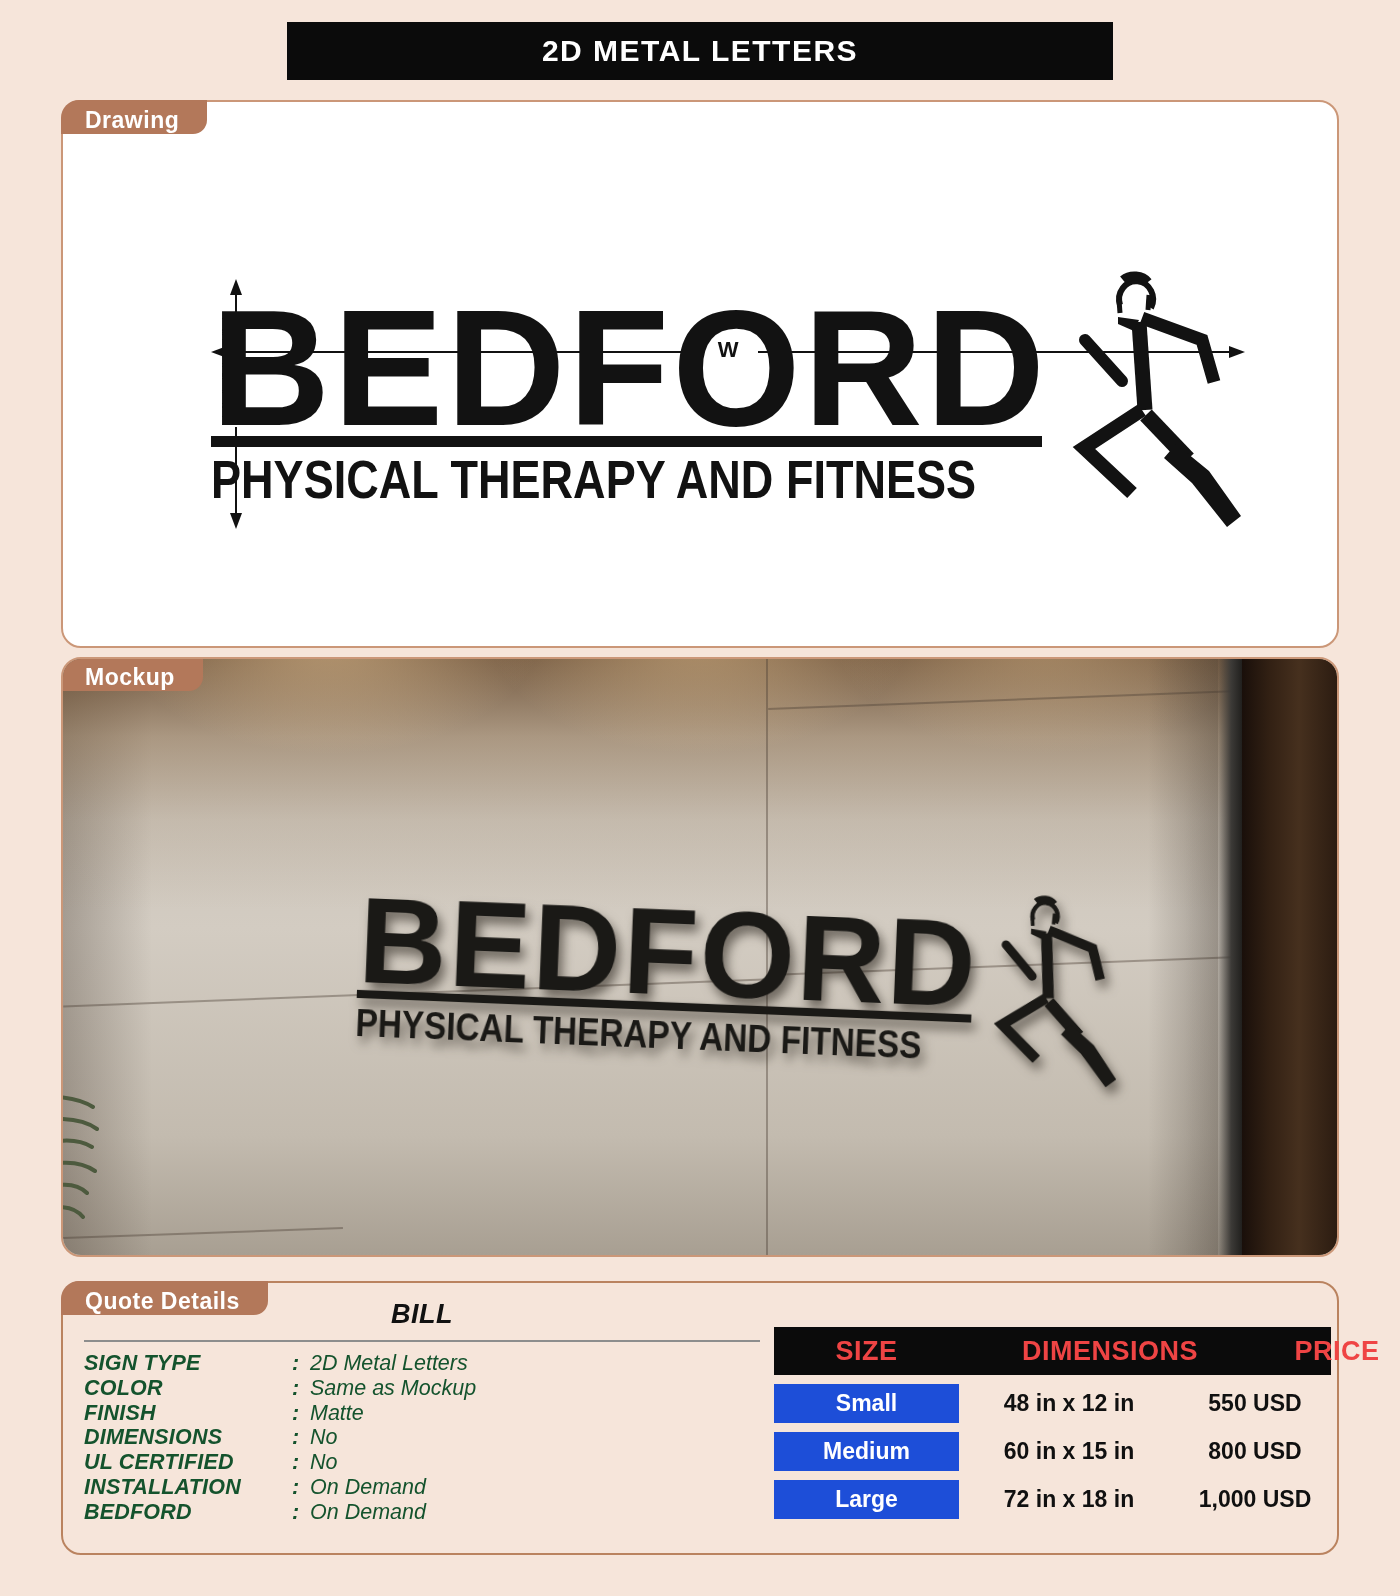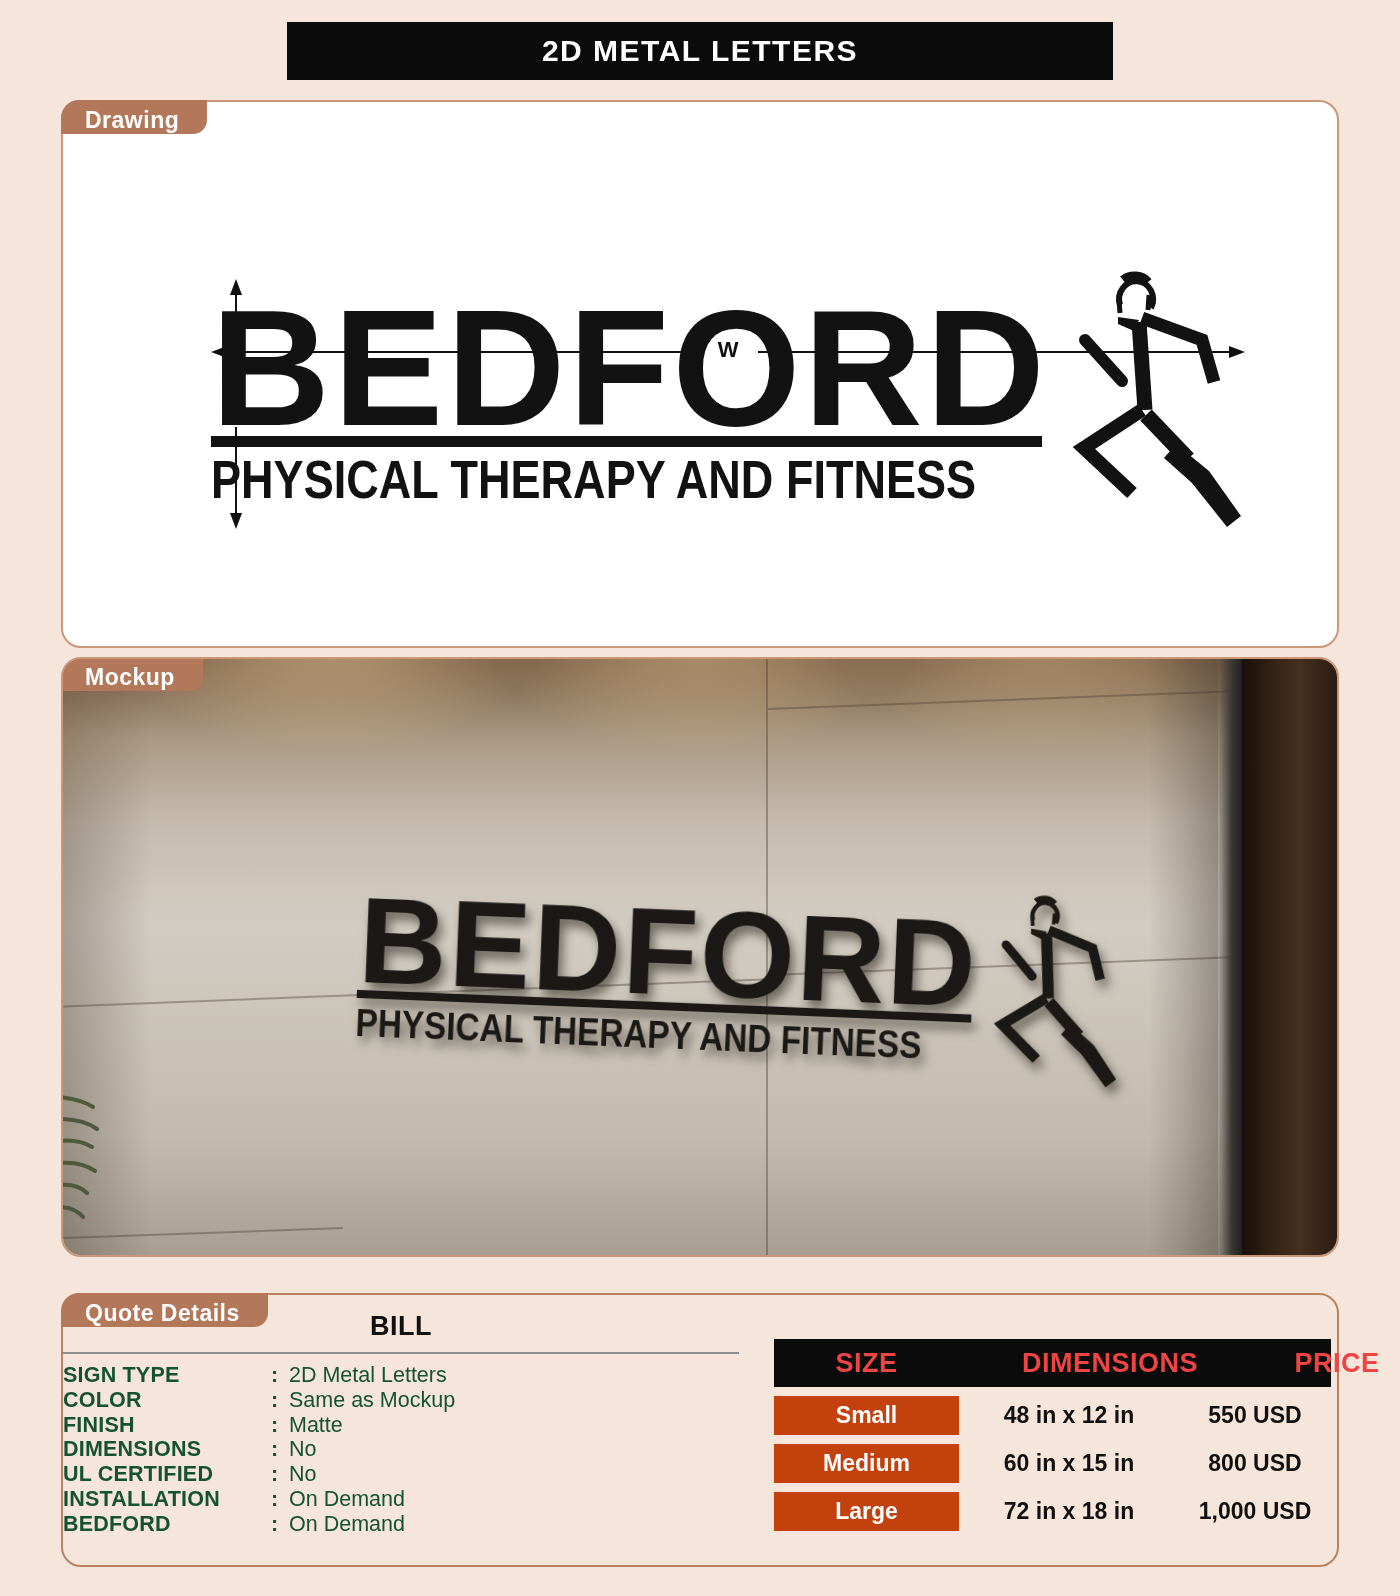--- a/index.html
+++ b/index.html
@@ -115,41 +115,41 @@
   .mockup-sign {
     position:absolute; left:298px; top:231px;
     transform:rotate(2.3deg) scale(0.74);
     transform-origin:0 0;
     color:#1a1916;
     filter:drop-shadow(6px 10px 7px rgba(25,20,12,0.55));
   }
   .plant { position:absolute; left:-4px; top:420px; width:70px; height:150px; }
 
   
-  .quote-panel { margin-top:36px; height:274px; background:#f6e5da; border-color:#ba835f; }
-  .bill { position:absolute; left:0; top:16px; width:676px; }
+  .quote-panel { margin-top:24px; height:274px; background:#f6e5da; border-color:#ba835f; }
+  .bill { position:absolute; left:21px; top:16px; width:676px;font-style:italic; }
   .bill-title { text-align:center; font-size:27px; font-weight:bold; color:#111; letter-spacing:.5px; }
   .bill-rule { border:none; border-top:2px solid #8d8d8d; margin:10px 0 9px 0; }
   .spec-row { display:flex; font-size:21.5px; line-height:24.8px; color:#14532d; }
   .spec-label { width:208px; font-weight:bold; letter-spacing:.2px; }
   .spec-colon { width:18px; font-weight:bold; }
   .spec-value { flex:1; }
   .pricing { position:absolute; left:711px; top:44px; width:557px; }
   .pricing-header {
     background:#0b0b0b; color:#ef4444; height:48px;
     display:grid; grid-template-columns:185px 220px 152px; align-items:center;
     font-size:27px; font-weight:bold;gap:41px;
   }
   .pricing-header span { text-align:center; letter-spacing:.5px; }
   .pricing-row {
     display:grid; grid-template-columns:185px 220px 152px; align-items:center;
     margin-top:9px; height:39px;
   }
   .size-btn {
-    background:#c2410c; color:#fff; height:39px;
+    background:#1d4ed8; color:#fff; height:39px;
     display:flex; align-items:center; justify-content:center;
     font-size:23px; font-weight:bold;
   }
   .cell-dim, .cell-price { text-align:center; font-size:23px; font-weight:bold; color:#101010; }
 </style>
 </head>
 <body>
 
 <header class="title-bar">
   <span>2D METAL LETTERS</span>

